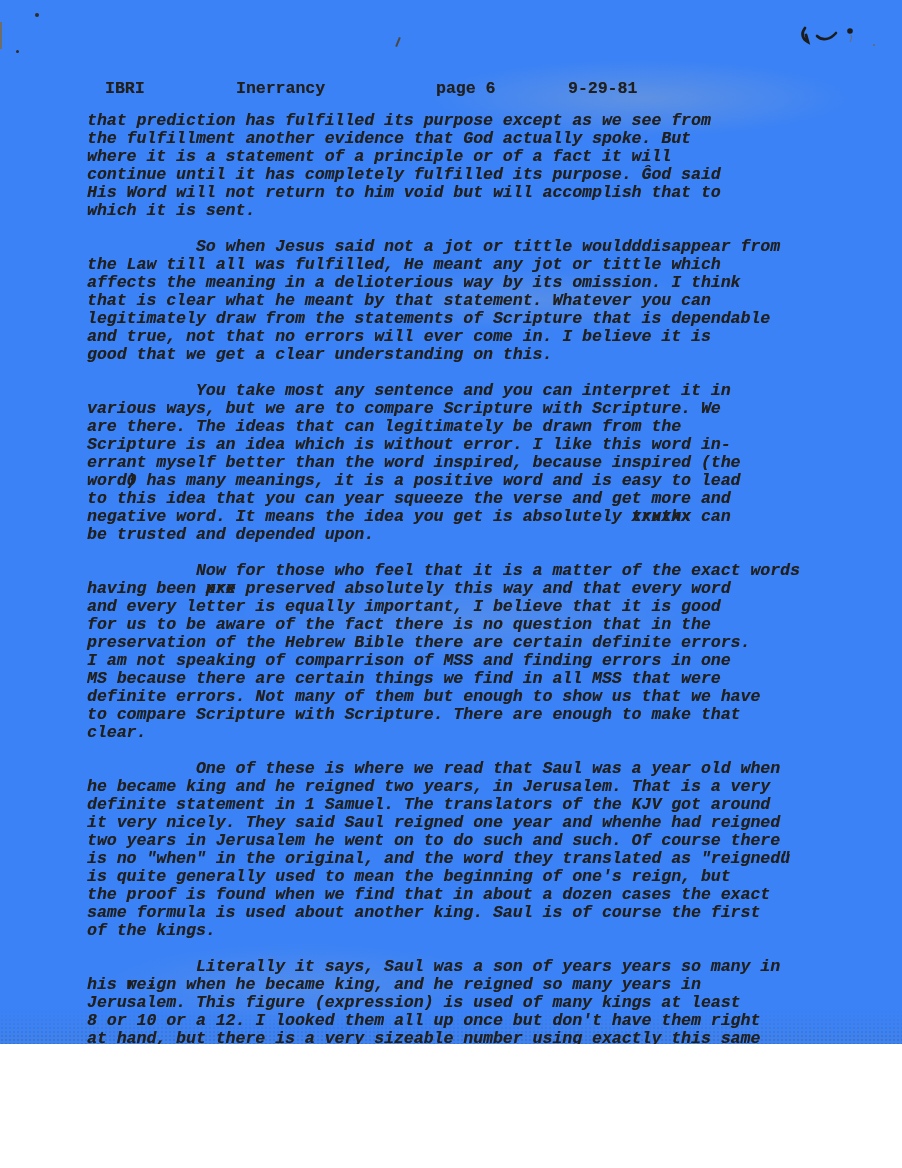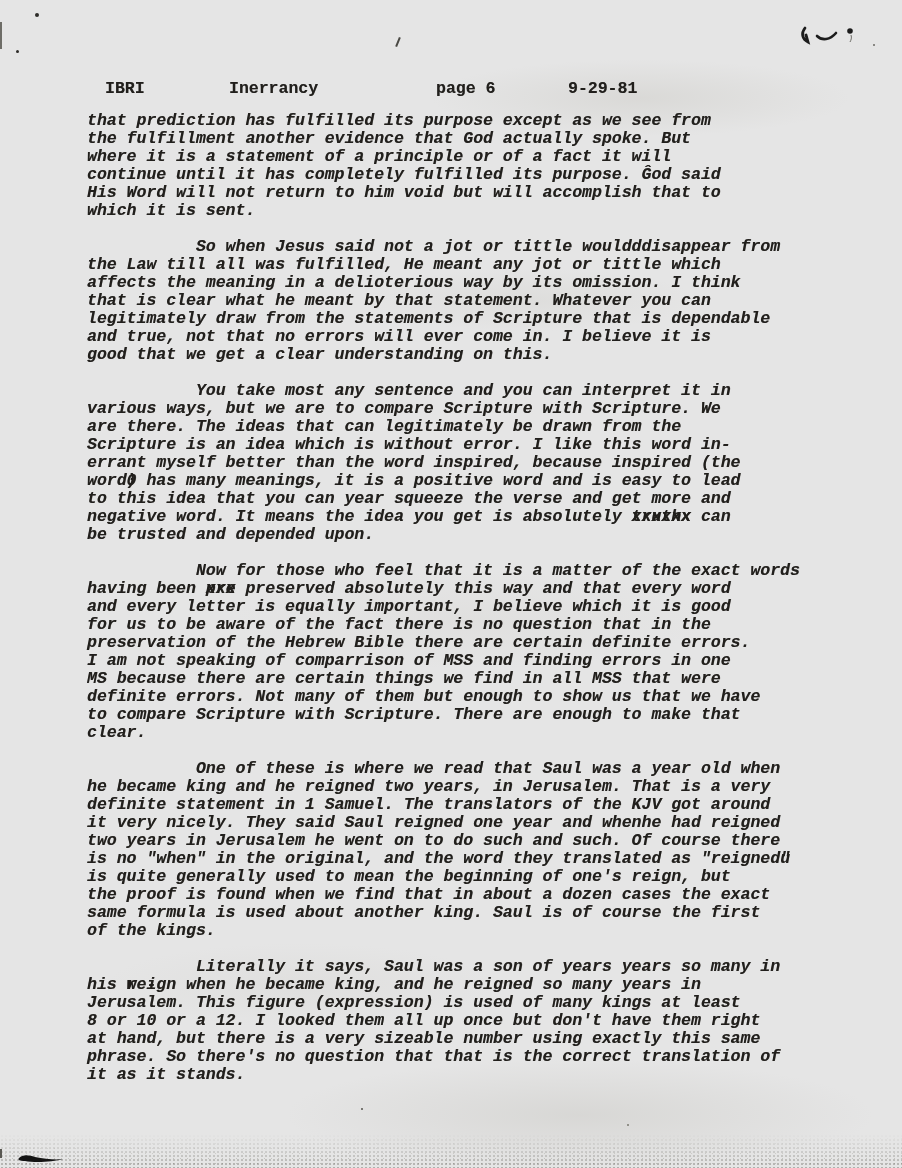--- a/index.html
+++ b/index.html
@@ -1,20 +1,20 @@
 <!DOCTYPE html>
 <html><head>
 <meta charset="utf-8">
 <title>Scanned typewritten page</title>
 <style>
   html,body{margin:0;padding:0;background:#ffffff;}
   .page{
     position:relative;
-    width:902px;height:1168px;
-    background:#e5e5e5;
+    width:902px;height:1044px;
+    background:#3b82f6;
     overflow:hidden;
     font-family:"Liberation Mono","DejaVu Sans Mono",monospace;
     font-size:16.5px;
     line-height:18px;
     font-weight:700;
     color:#211f1c;
   }
   
   .page::before{
     content:"";position:absolute;inset:0;pointer-events:none;z-index:1;
@@ -25,21 +25,21 @@
       radial-gradient(ellipse 280px 60px at 300px 985px, rgba(194,192,185,0.16), transparent 70%),
       radial-gradient(ellipse 420px 80px at 580px 1115px,rgba(176,174,166,0.25), transparent 70%);
   }
   .content{
     position:absolute;left:87px;top:80px;width:780px;z-index:2;
     text-shadow:0.2px 0.3px 0 rgba(33,31,28,0.55);
   }
   .header-line{position:relative;height:18px;margin-bottom:14px;}
   .header-line span{position:absolute;top:0;}
   .h-org{left:18px;}
-  .h-title{left:142px;}
+  .h-title{left:149px;}
   .h-page{left:349px;}
   .h-date{left:481px;}
   .para{margin-top:18px;}
   .para:first-child{margin-top:0;}
   .line{white-space:pre;font-style:italic;}
   
   .ovs{position:relative;display:inline-block;}
   .ovs .ovr{position:absolute;left:0;top:0;}
   
   .edge-line-top{position:absolute;left:0;top:22px;width:2px;height:27px;background:#6e6d67;z-index:3;}
@@ -123,21 +123,21 @@
           <div class="line">Scripture is an idea which is without error. I like this word in-</div>
           <div class="line">errant myself better than the word inspired, because inspired (the</div>
           <div class="line">word<span class="ovs"><span>0</span><span class="ovr">)</span></span> has many meanings, it is a positive word and is easy to lead</div>
           <div class="line">to this idea that you can year squeeze the verse and get more and</div>
           <div class="line">negative word. It means the idea you get is absolutely <span class="ovs"><span>truthx</span><span class="ovr">xxxxxx</span></span> can</div>
           <div class="line">be trusted and depended upon.</div>
         </div>
         <div class="para">
           <div class="line">           Now for those who feel that it is a matter of the exact words</div>
           <div class="line">having been <span class="ovs"><span>pre</span><span class="ovr">xxx</span></span> preserved absolutely this way and that every word</div>
-          <div class="line">and every letter is equally important, I believe which it is good</div>
+          <div class="line">and every letter is equally important, I believe that it is good</div>
           <div class="line">for us to be aware of the fact there is no question that in the</div>
           <div class="line">preservation of the Hebrew Bible there are certain definite errors.</div>
           <div class="line">I am not speaking of comparrison of MSS and finding errors in one</div>
           <div class="line">MS because there are certain things we find in all MSS that were</div>
           <div class="line">definite errors. Not many of them but enough to show us that we have</div>
           <div class="line">to compare Scripture with Scripture. There are enough to make that</div>
           <div class="line">clear.</div>
         </div>
         <div class="para">
           <div class="line">           One of these is where we read that Saul was a year old when</div>

